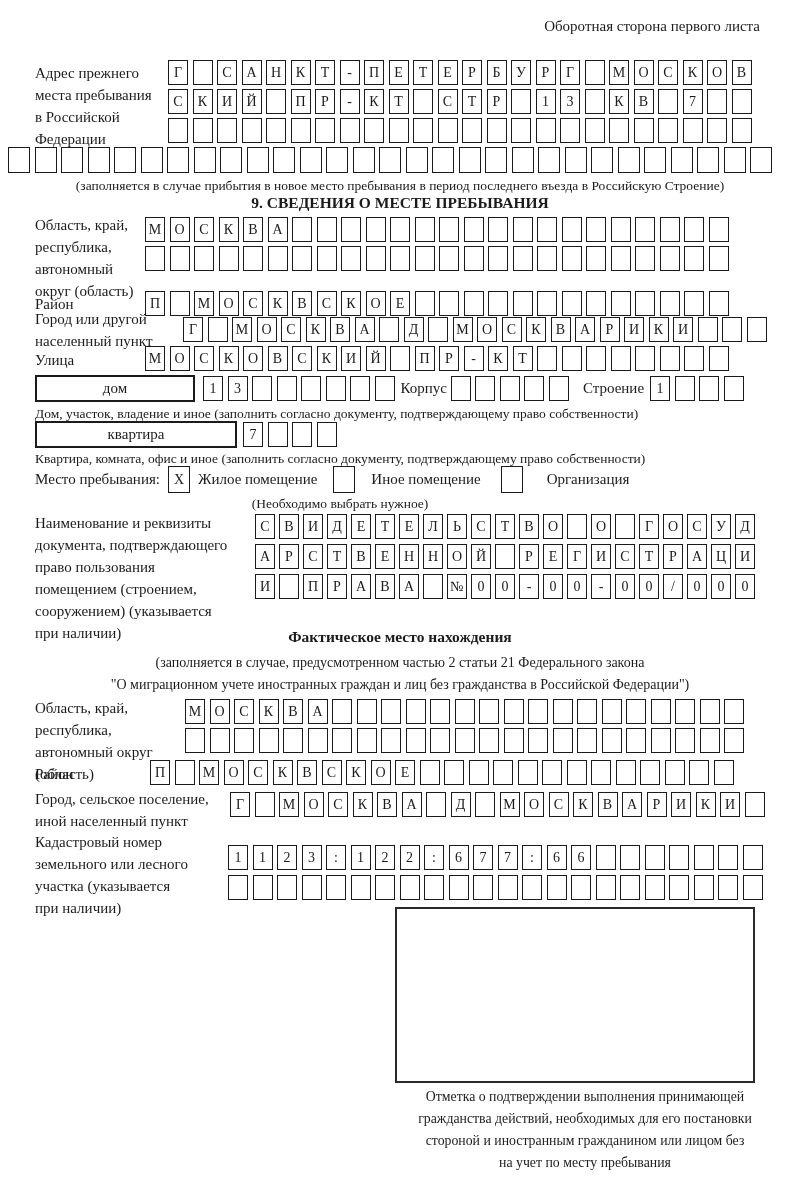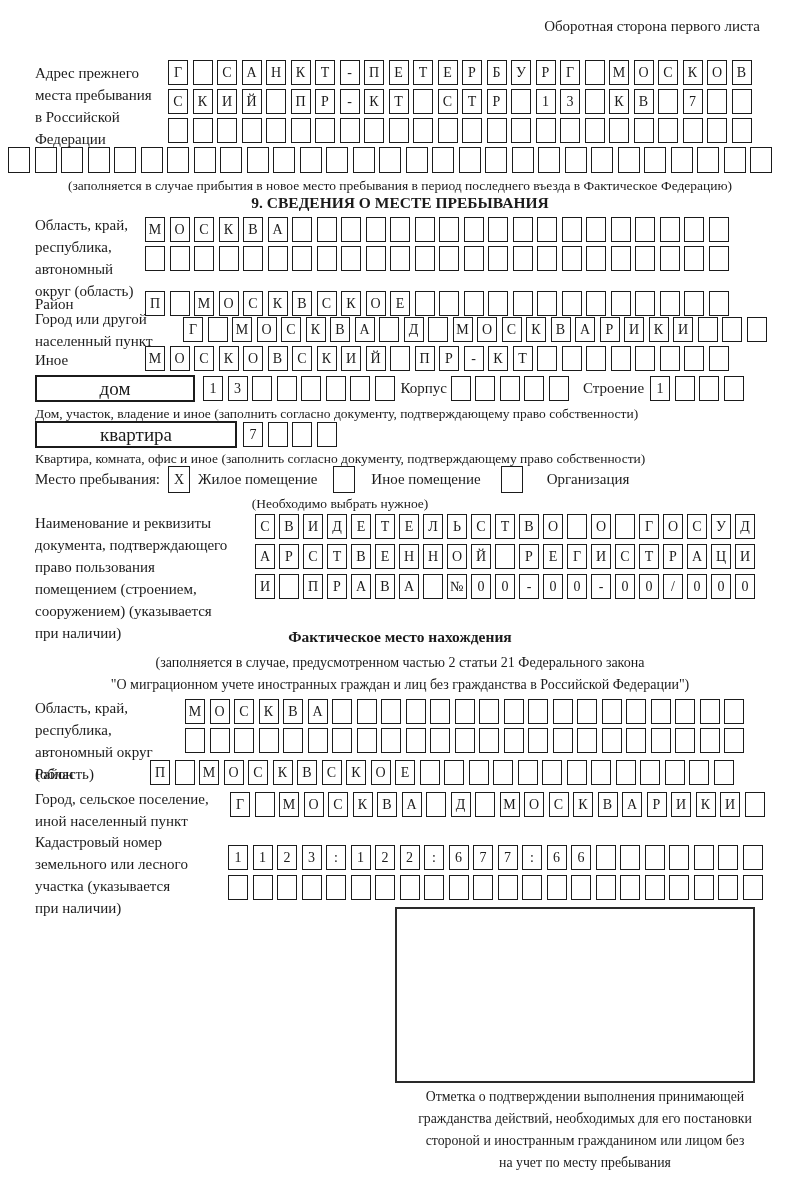--- a/index.html
+++ b/index.html
@@ -19,21 +19,21 @@
     box-sizing:border-box;flex:0 0 auto;
     width:20px;height:25px;border:1.6px solid #1b1b1b;
     display:flex;align-items:center;justify-content:center;
     font-size:14px;line-height:1;background:#fff;
   }
   .boxrow.big .cell{width:22px;height:26px;}
   .inline-row{display:flex;align-items:center;}
   .widebox{
     box-sizing:border-box;border:2px solid #1b1b1b;height:27px;
     display:flex;align-items:center;justify-content:center;
-    font-size:19px;background:#fff;
+    font-size:15px;background:#fff;
   }
   .flabel{font-size:15px;white-space:nowrap;}
   .stamp-box{box-sizing:border-box;border:2px solid #2a2a2a;background:#fff;}
   .cap-lines div{font-size:13.8px;line-height:22px;text-align:center;}
 </style>
 </head>
 <body>
 
 <div id="page">
 
@@ -145,21 +145,21 @@
       <span class="cell"></span>
       <span class="cell"></span>
       <span class="cell"></span>
       <span class="cell"></span>
       <span class="cell"></span>
       <span class="cell"></span>
       <span class="cell"></span>
       <span class="cell"></span>
       <span class="cell"></span>
     </div>
-  <div class="abs note center" style="top:176px;">(заполняется в случае прибытия в новое место пребывания в период последнего въезда в Фактическое Федерацию)</div>
+  <div class="abs note center" style="top:176px;">(заполняется в случае прибытия в новое место пребывания в период последнего въезда в Российскую Строение)</div>
 
   <div class="abs sec-title" style="top:194px;">9. СВЕДЕНИЯ О МЕСТЕ ПРЕБЫВАНИЯ</div>
 
   <div class="abs lbl" style="left:35px;top:214px;width:135px;">Область, край,
 республика,
 автономный
 округ (область)</div>
   <div class="abs boxrow" style="left:145px;top:217px;">
       <span class="cell">М</span>
       <span class="cell">О</span>
@@ -263,21 +263,21 @@
       <span class="cell">А</span>
       <span class="cell">Р</span>
       <span class="cell">И</span>
       <span class="cell">К</span>
       <span class="cell">И</span>
       <span class="cell"></span>
       <span class="cell"></span>
       <span class="cell"></span>
     </div>
 
-  <div class="abs lbl" style="left:35px;top:349px;">Иное</div>
+  <div class="abs lbl" style="left:35px;top:349px;">Улица</div>
   <div class="abs boxrow" style="left:145px;top:346px;">
       <span class="cell">М</span>
       <span class="cell">О</span>
       <span class="cell">С</span>
       <span class="cell">К</span>
       <span class="cell">О</span>
       <span class="cell">В</span>
       <span class="cell">С</span>
       <span class="cell">К</span>
       <span class="cell">И</span>

